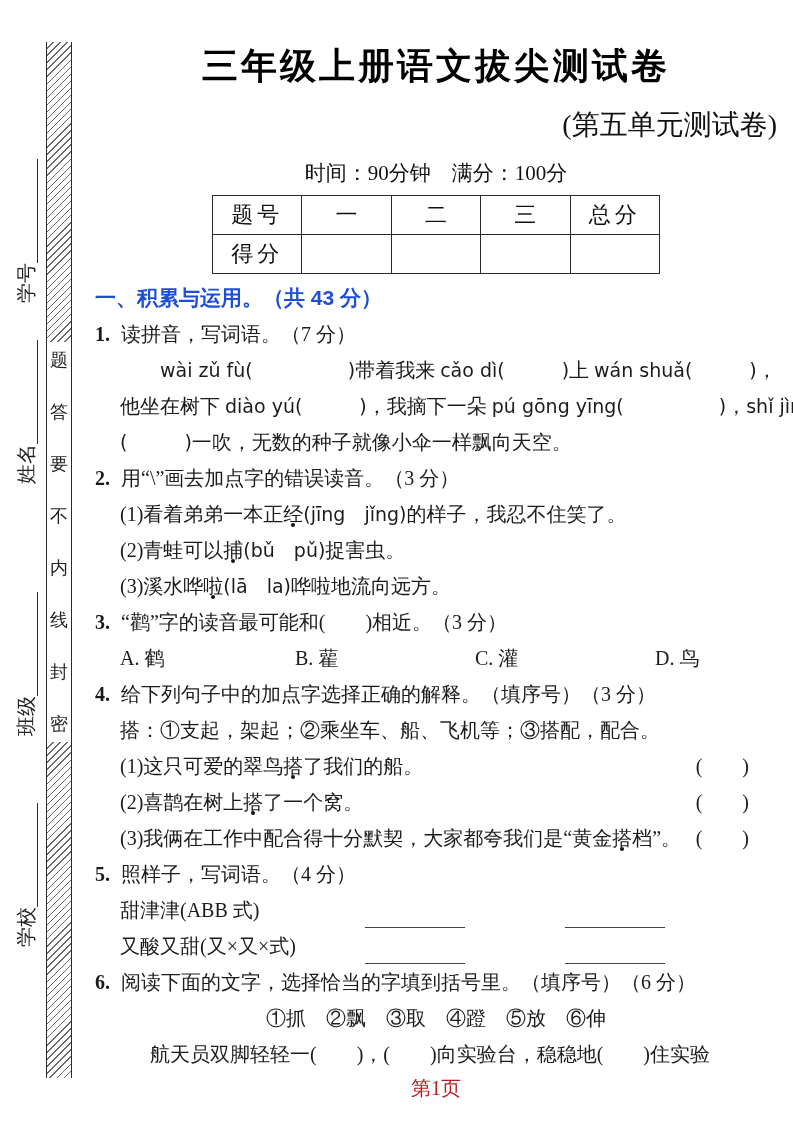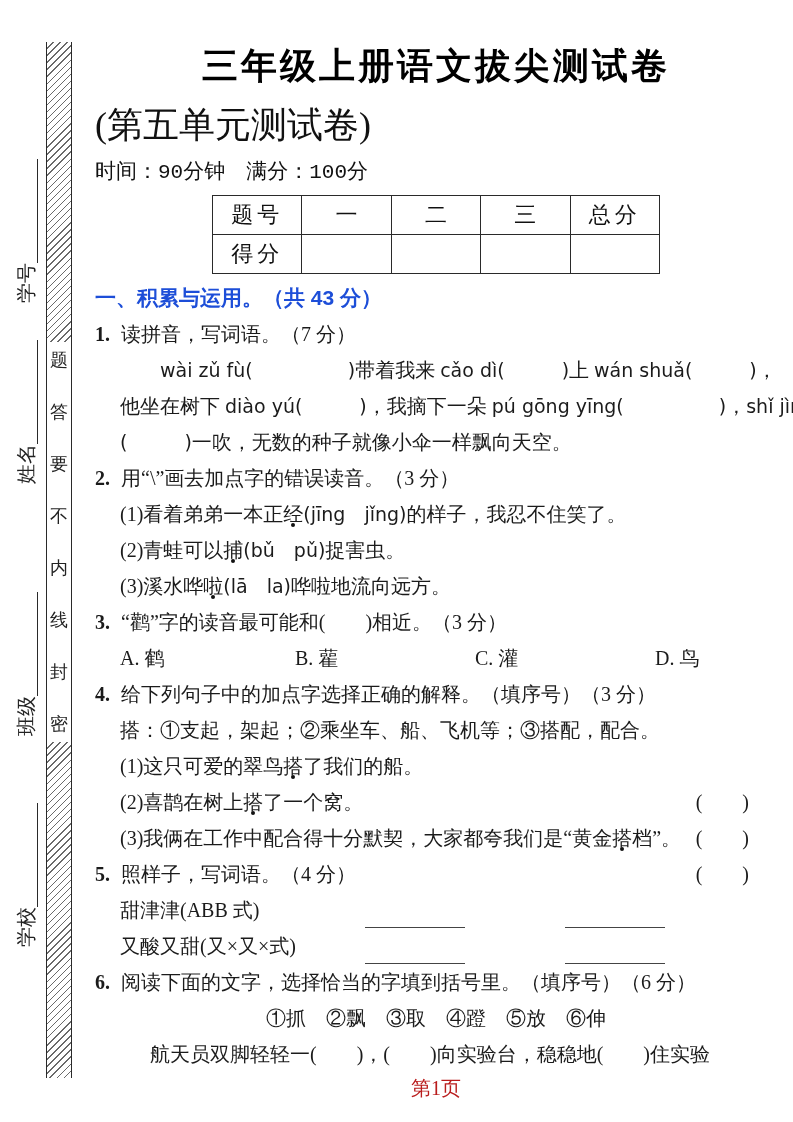--- a/index.html
+++ b/index.html
@@ -52,26 +52,26 @@
   .content { position:absolute; left:95px; top:0; width:682px; }
 
   .page-title {
     margin-top:36px;
     font-family:"Liberation Sans","DejaVu Sans",sans-serif;
     font-weight:bold; font-size:36px; line-height:60px;
     letter-spacing:3px; text-align:center; color:#000;
     white-space:nowrap;
   }
   .page-subtitle {
-    margin-top:8px; font-size:36px; line-height:42px;
-    text-align:left; color:#111;
+    margin-top:8px; font-size:28px; line-height:42px;
+    text-align:right; color:#111;
   }
   .exam-meta {
     margin-top:15px; font-size:21px; line-height:24px;
-    color:#111;font-family:Liberation Mono, monospace;
+    text-align:center; color:#111;
   }
 
   table.score-table {
     margin:10px auto 0; border-collapse:collapse;
     table-layout:fixed; width:448px;
   }
   table.score-table td {
     border:1.5px solid #2a2a2a;
     height:39px; text-align:center; vertical-align:middle;
     font-size:22px; color:#111;margin-left:36px;
@@ -98,21 +98,21 @@
     width:4px; height:4px; margin-left:-2px;
     border-radius:50%; background:#111;
   }
 
   .options-row { display:flex; }
   .options-row .opt { display:inline-block; }
   .options-row .opt:nth-child(1){ width:175px; }
   .options-row .opt:nth-child(2){ width:180px; }
   .options-row .opt:nth-child(3){ width:180px; }
 
-  .q-item { display:flex;flex-direction:column; }
+  .q-item { display:flex; }
   .q-item .ans { margin-left:auto; padding-right:28px; }
 
   .blank-row { display:flex; align-items:flex-end; }
   .blank-row .blank-label { width:245px; }
   .word-blank {
     display:inline-block; width:100px; height:26px;
     border-bottom:1.5px solid #444;
   }
   .word-blank.second { margin-left:100px; }
 

